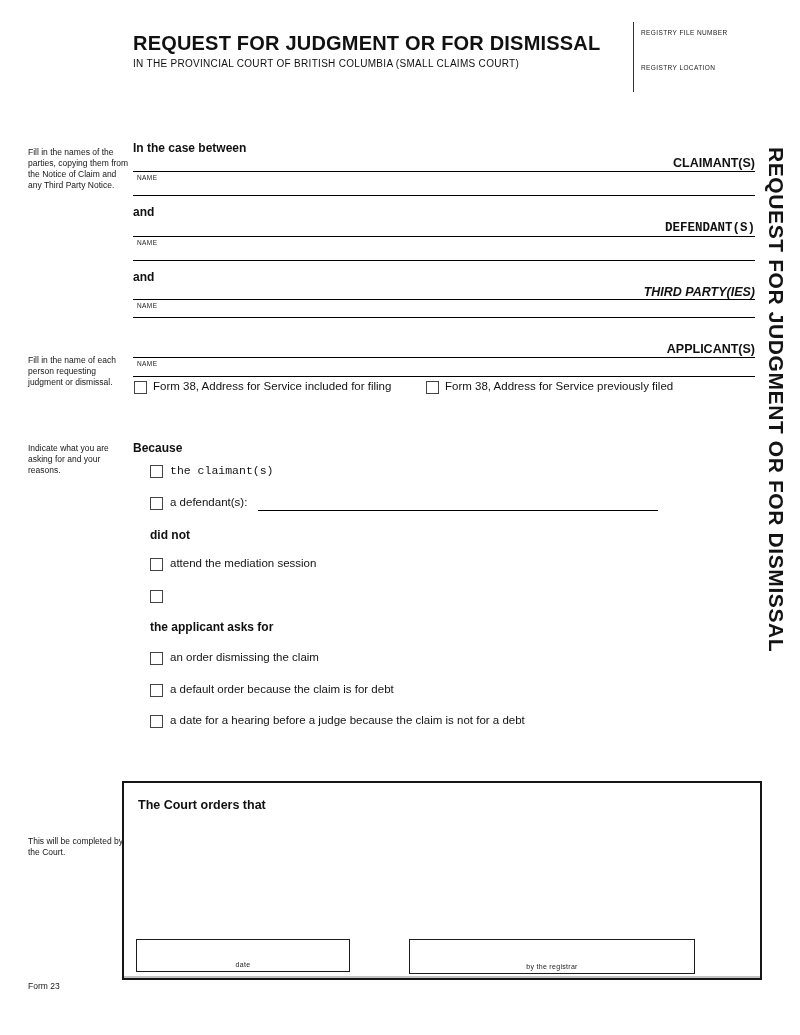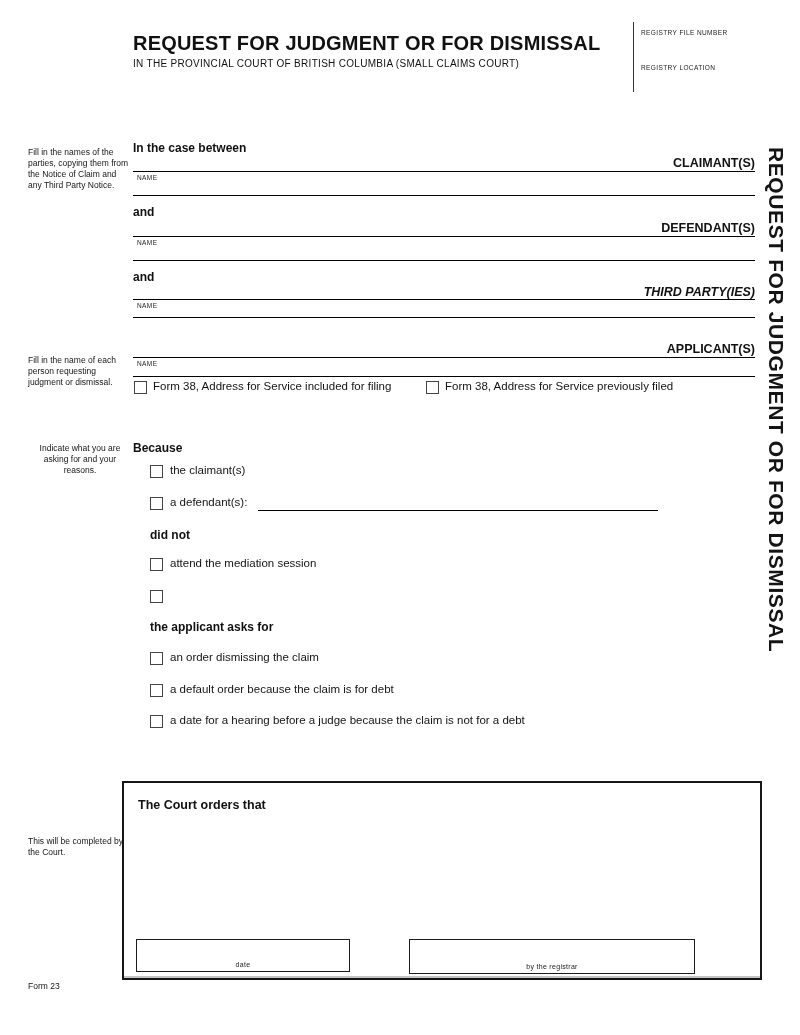--- a/index.html
+++ b/index.html
@@ -48,32 +48,32 @@
   <div class="reg-divider" style="left:633px; top:22px; height:70px;"></div>
   <div class="tinylbl" style="left:641px; top:29px;">REGISTRY FILE NUMBER</div>
   <div class="blank-field" style="left:641px; top:38px; width:150px; height:22px;"></div>
   <div class="tinylbl" style="left:641px; top:64px;">REGISTRY LOCATION</div>
   <div class="blank-field" style="left:641px; top:73px; width:150px; height:18px;"></div>
 
   <div class="banner">REQUEST FOR JUDGMENT OR FOR DISMISSAL</div>
 
   <div class="note" style="top:355px;">Fill in the name of each person requesting judgment or dismissal.</div>
   <div class="note" style="top:147px;">Fill in the names of the parties, copying them from the Notice of Claim and any Third Party Notice.</div>
-  <div class="note" style="top:443px;text-align:center;">Indicate what you are asking for and your reasons.</div>
+  <div class="note" style="top:443px;">Indicate what you are asking for and your reasons.</div>
   <div class="note" style="top:836px;">This will be completed by the Court.</div>
 
   <div class="heading" style="left:133px; top:141px;">In the case between</div>
 
   <div class="role" style="top:156px;">CLAIMANT(S)</div>
   <div class="hline" style="top:171px;"></div>
   <div class="tinylbl" style="left:137px; top:174px;">NAME</div>
   <div class="hline thin" style="top:195px;"></div>
 
   <div class="heading" style="left:133px; top:205px;">and</div>
-  <div class="role" style="top:221px;">DEFENDANT(S)</div>
+  <div class="role" style="top:221px;font-family:Liberation Mono, monospace;">DEFENDANT(S)</div>
   <div class="hline" style="top:236px;"></div>
   <div class="tinylbl" style="left:137px; top:239px;">NAME</div>
   <div class="hline thin" style="top:260px;"></div>
 
   <div class="heading" style="left:133px; top:270px;">and</div>
   <div class="role" style="top:285px;font-style:italic;">THIRD PARTY(IES)</div>
   <div class="hline" style="top:299px;"></div>
   <div class="tinylbl" style="left:137px; top:302px;">NAME</div>
   <div class="hline thin" style="top:317px;"></div>
 
@@ -83,21 +83,21 @@
   <div class="hline thin" style="top:376px;"></div>
 
   <div class="cb" style="left:134px; top:381px;"></div>
   <div class="lbl" style="left:153px; top:380px;">Form 38, Address for Service included for filing</div>
   <div class="cb" style="left:426px; top:381px;"></div>
   <div class="lbl" style="left:445px; top:380px;">Form 38, Address for Service previously filed</div>
 
   <div class="heading" style="left:133px; top:441px;">Because</div>
 
   <div class="cb" style="left:150px; top:465px;"></div>
-  <div class="lbl" style="left:170px; top:464px;">the claimant(s)</div>
+  <div class="lbl" style="left:170px; top:464px;font-family:Liberation Mono, monospace;">the claimant(s)</div>
 
   <div class="cb" style="left:150px; top:497px;"></div>
   <div class="lbl" style="left:170px; top:496px;">a defendant(s):</div>
   <div class="fill-line" style="left:258px; top:510px; width:400px;"></div>
 
   <div class="heading" style="left:150px; top:528px;">did not</div>
 
   <div class="cb" style="left:150px; top:558px;"></div>
   <div class="lbl" style="left:170px; top:557px;">attend the mediation session</div>
 

